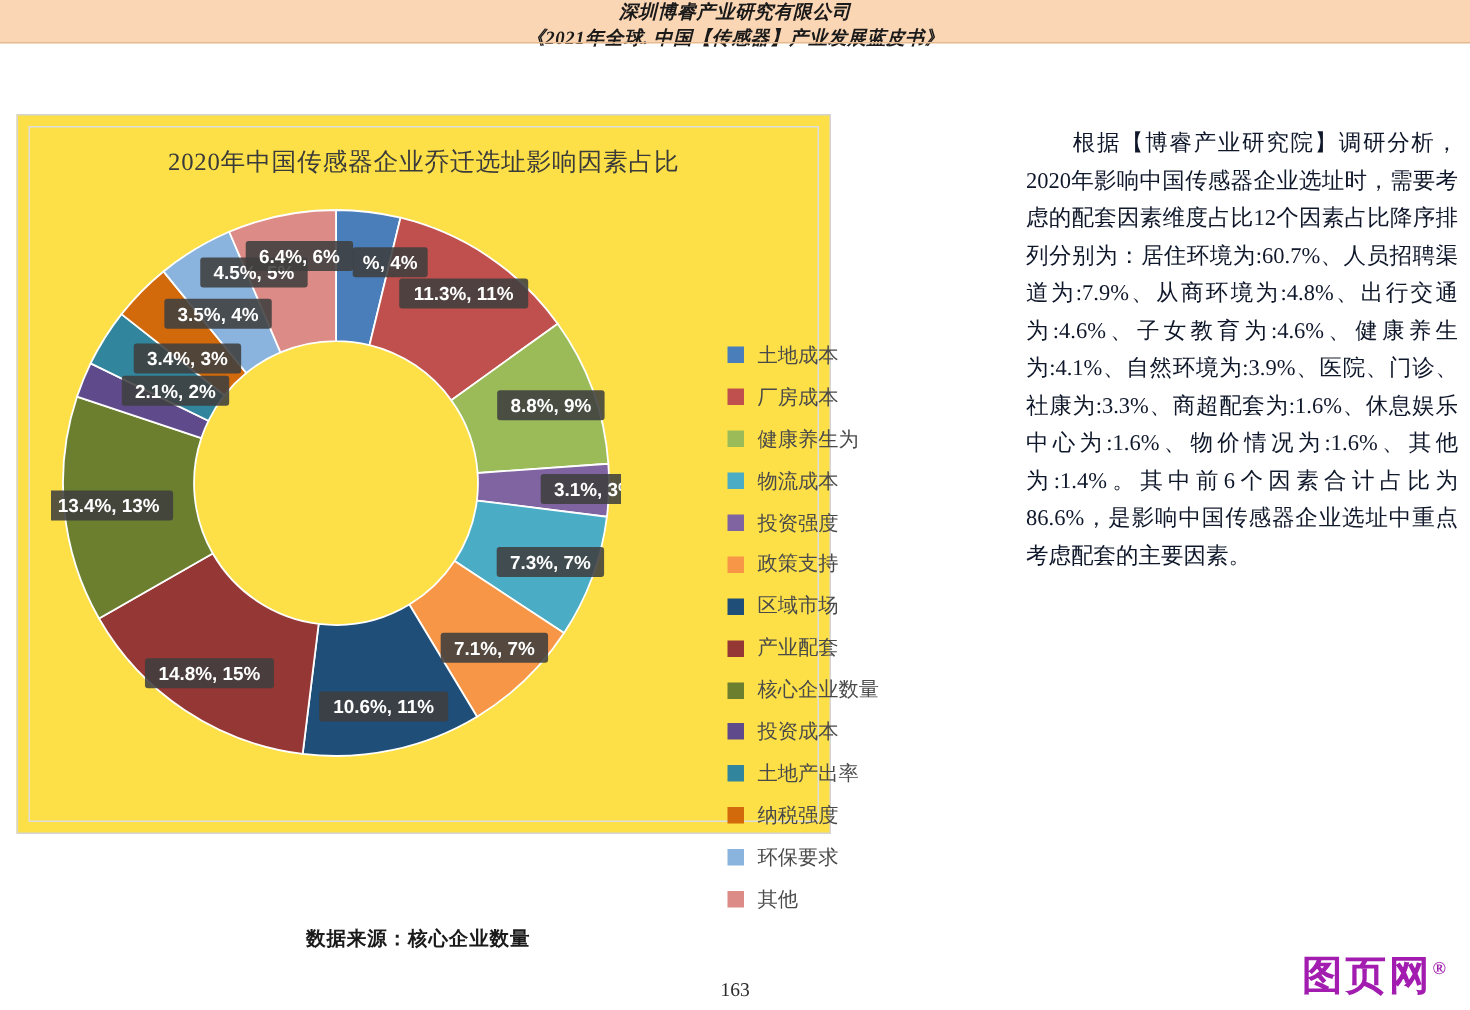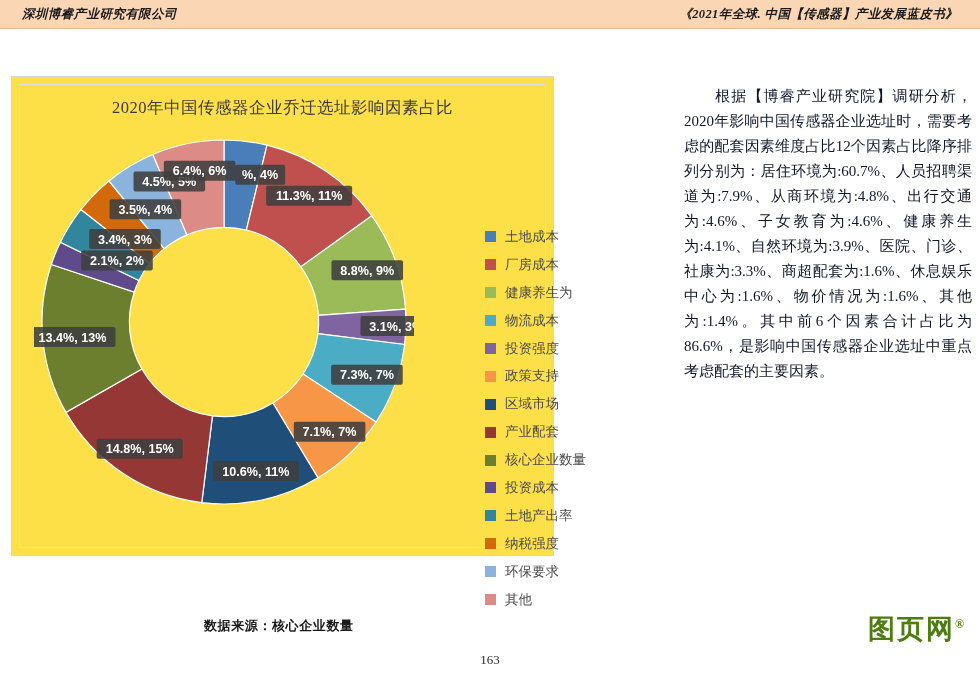--- a/index.html
+++ b/index.html
@@ -7,21 +7,21 @@
     width:980px;height:673px;
     background:#ffffff;
     font-family:"Liberation Serif","DejaVu Serif",serif;
     overflow:hidden;position:relative;
   }
   
   #page-header{
     position:absolute;left:0;top:0;width:980px;height:28px;
     background:#fbd6b4;
     display:flex;align-items:center;justify-content:space-between;
-    box-sizing:border-box;padding:0 22px;
+    box-sizing:border-box;padding:0 22px;flex-direction:column;
   }
   .hdr-txt{
     font-family:"Liberation Serif","DejaVu Serif",serif;
     font-size:12.5px;font-weight:700;font-style:italic;
     color:#1a1a1a;letter-spacing:.4px;white-space:nowrap;
   }
   #header-rule{
     position:absolute;left:0;top:28px;width:980px;height:1px;background:#e8b98e;
   }
 
@@ -80,23 +80,23 @@
     position:absolute;left:204px;top:617px;
     font-family:"Liberation Serif","DejaVu Serif",serif;
     font-size:13px;font-weight:700;color:#1a1a1a;letter-spacing:.6px;
   }
   #page-number{
     position:absolute;left:0;top:652px;width:980px;text-align:center;
     font-family:"Liberation Serif","DejaVu Serif",serif;
     font-size:13px;color:#2a2a2a;
   }
   #watermark{
-    position:absolute;left:868px;top:611px;
+    position:absolute;left:868px;top:632px;
     font-family:Liberation Serif, serif;
-    font-size:27px;font-weight:700;color:#4d7c0f;letter-spacing:2px;
+    font-size:27px;font-weight:700;color:#a21caf;letter-spacing:2px;
     white-space:nowrap;
   }
   #watermark .reg{font-size:12px;vertical-align:super;}
 </style>
 </head>
 <body>
 
 <div id="page-header">
   <span class="hdr-txt">深圳博睿产业研究有限公司</span>
   <span class="hdr-txt">《2021年全球. 中国【传感器】产业发展蓝皮书》</span>

